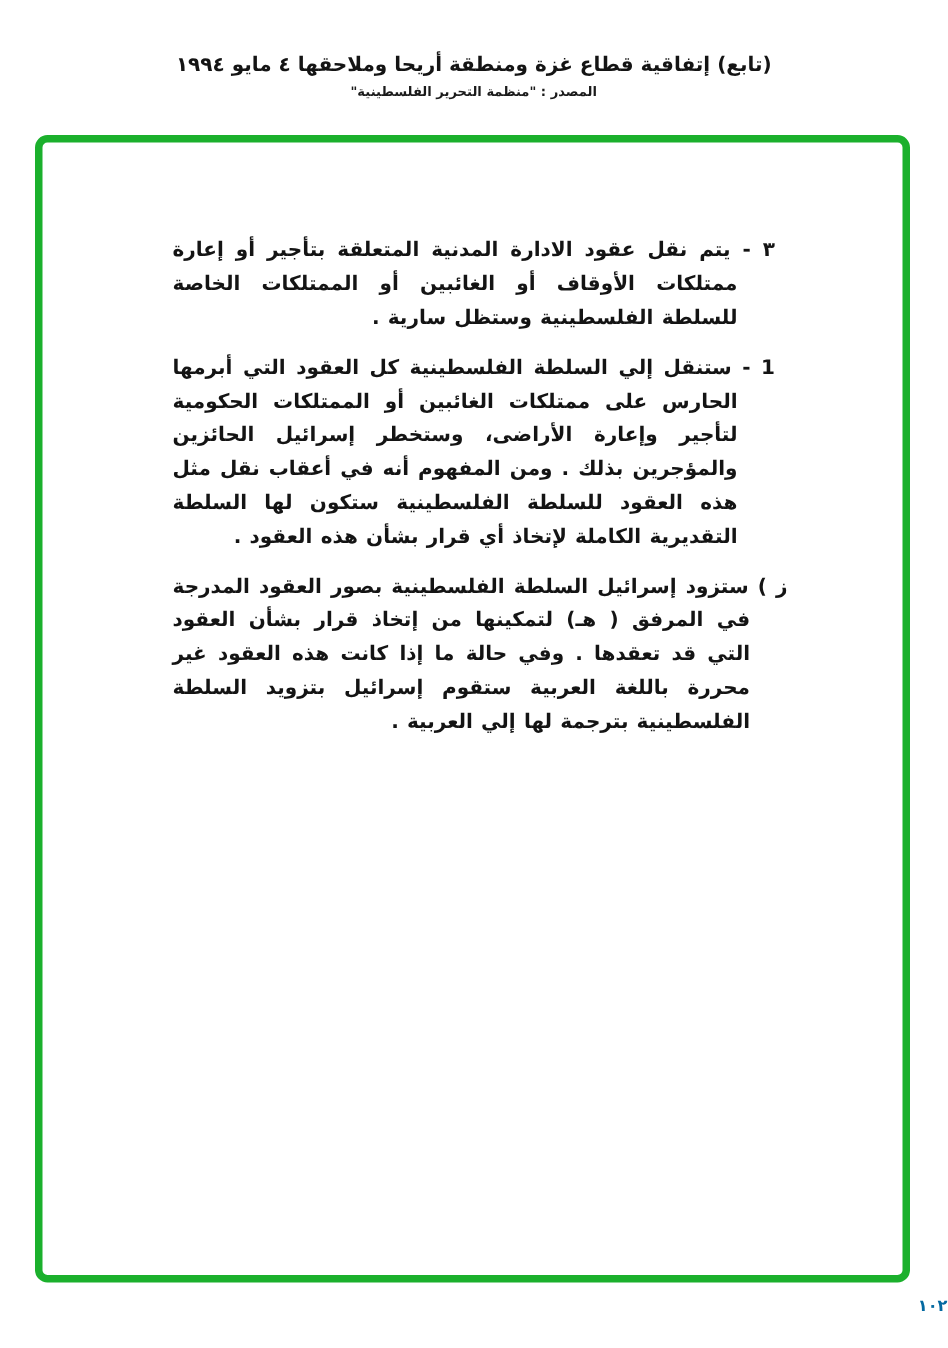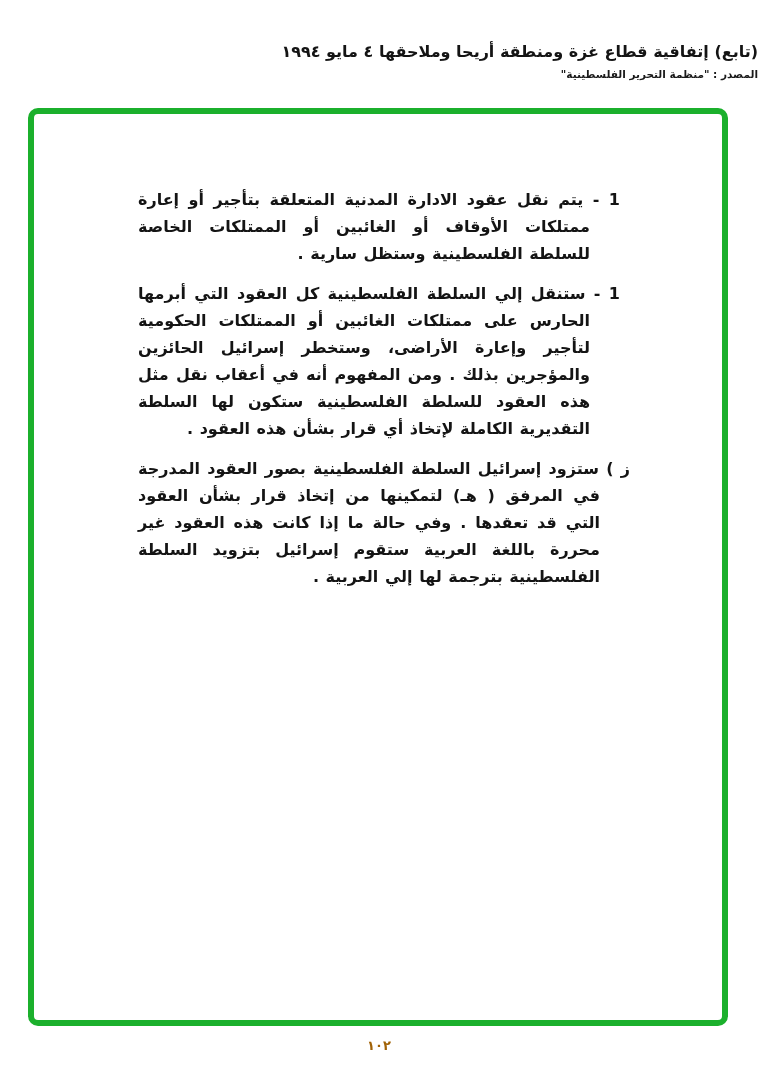--- a/index.html
+++ b/index.html
@@ -13,21 +13,21 @@
     height: 1078px;
     font-family: "DejaVu Sans", sans-serif;
     color: #111111;
     overflow: hidden;
   }
   .header {
     position: absolute;
     top: 42px;
     left: 0;
     width: 100%;
-    text-align: right;
+    text-align: center;
     direction: rtl;
   }
   .header-title {
     font-size: 16px;
     font-weight: bold;
     letter-spacing: 0.5px;
     color: #141414;
   }
   .source-line {
     margin-top: 7px;
@@ -64,37 +64,36 @@
     word-spacing: 1px;
   }
   .para.numbered {
     margin-right: 10px;
   }
   .page-number {
     position: absolute;
     top: 1038px;
     left: 0;
     width: 100%;
-    text-align: center;
     font-size: 13px;
     font-weight: bold;
     direction: rtl;
-    color: #a16207;
+    color: #0369a1;
     letter-spacing: 3px;
   }
 </style>
 </head>
 <body>
 
 <div class="header">
   <div class="header-title">(تابع) إتفاقية قطاع غزة ومنطقة أريحا وملاحقها ٤ مايو ١٩٩٤</div>
   <div class="source-line">المصدر :  "منظمة التحرير الفلسطينية"</div>
 </div>
 
 <div class="green-box">
   <div class="content">
-    <p class="para numbered">1 - يتم نقل عقود الادارة المدنية المتعلقة بتأجير أو إعارة ممتلكات الأوقاف أو الغائبين أو الممتلكات الخاصة للسلطة الفلسطينية وستظل سارية .</p>
+    <p class="para numbered">٣ - يتم نقل عقود الادارة المدنية المتعلقة بتأجير أو إعارة ممتلكات الأوقاف أو الغائبين أو الممتلكات الخاصة للسلطة الفلسطينية وستظل سارية .</p>
     <p class="para numbered">1 - ستنقل إلي السلطة الفلسطينية كل العقود التي أبرمها الحارس على ممتلكات الغائبين أو الممتلكات الحكومية لتأجير وإعارة الأراضى، وستخطر إسرائيل الحائزين والمؤجرين بذلك . ومن المفهوم أنه في أعقاب نقل مثل هذه العقود للسلطة الفلسطينية ستكون لها السلطة التقديرية الكاملة لإتخاذ أي قرار بشأن هذه العقود .</p>
     <p class="para lettered">ز ) ستزود إسرائيل السلطة الفلسطينية بصور العقود المدرجة في المرفق ( هـ) لتمكينها من إتخاذ قرار بشأن العقود التي قد تعقدها . وفي حالة ما إذا كانت هذه العقود غير محررة باللغة العربية ستقوم إسرائيل بتزويد السلطة الفلسطينية بترجمة لها إلي العربية .</p>
   </div>
 </div>
 
 <div class="page-number">١٠٢</div>
 
 </body></html>

